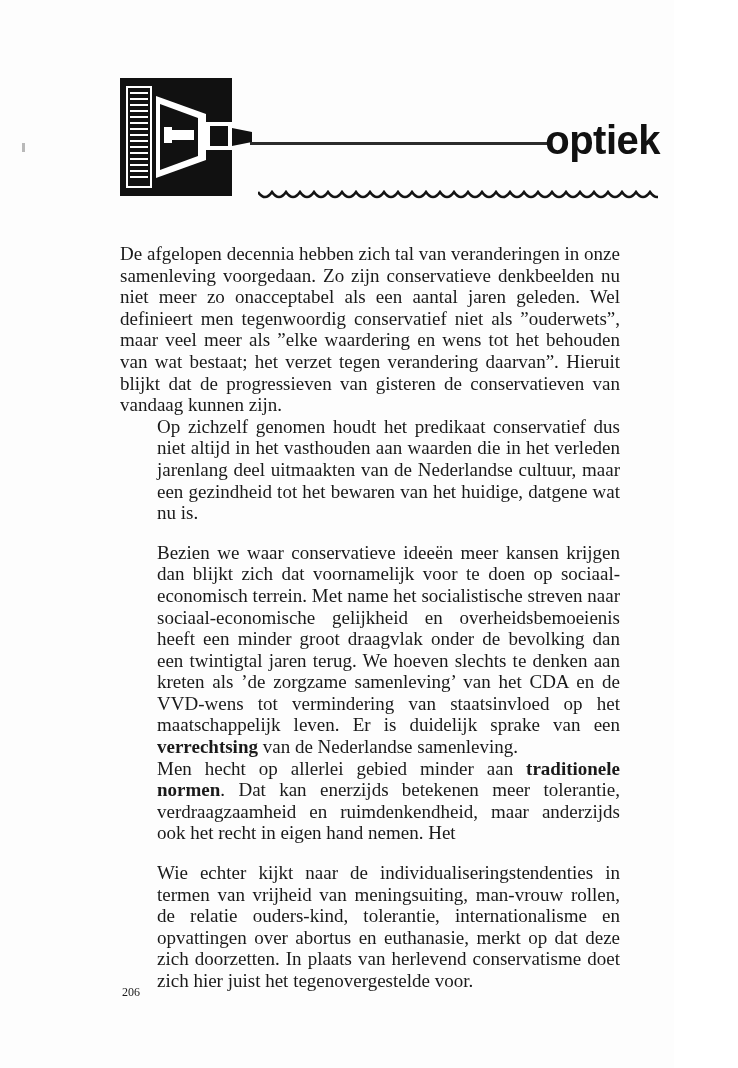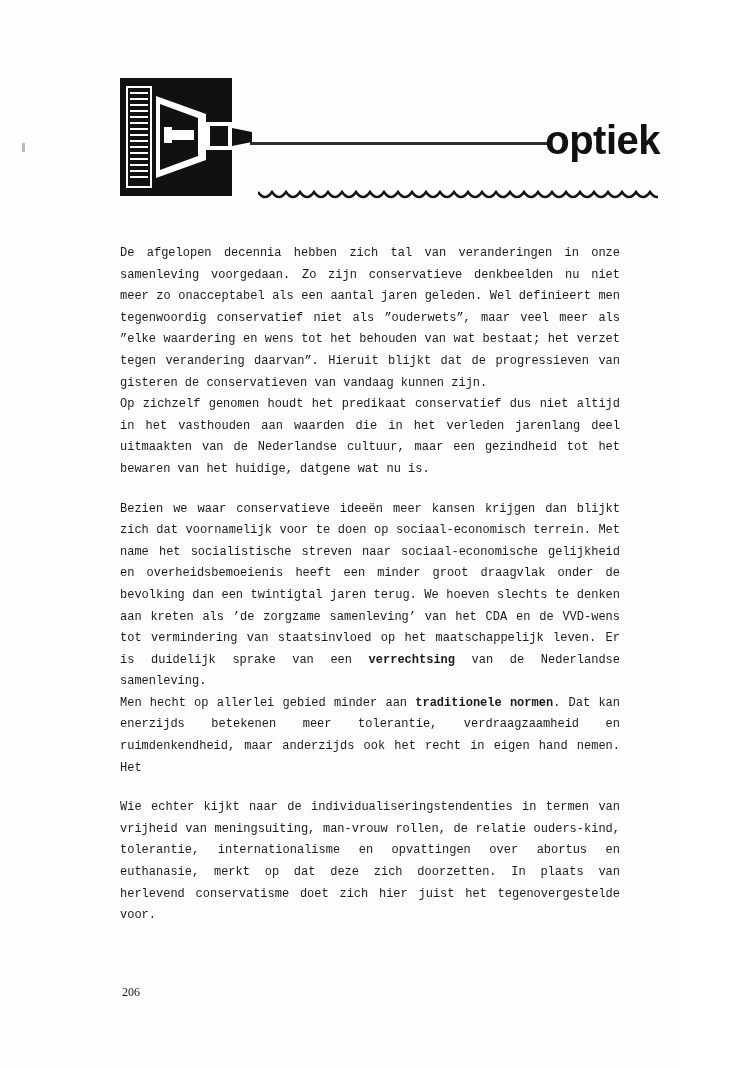--- a/index.html
+++ b/index.html
@@ -85,30 +85,31 @@
   .article-title {
     font-family: "Liberation Sans", sans-serif;
     font-size: 16.5px;
     font-weight: normal;
     letter-spacing: 0.2px;
     color: #121212;
     margin: 0 0 14px 0;
   }
 
   .para {
-    font-family: Liberation Mono, monospace;
-    font-size: 12px;
+    font-family: Liberation Serif, serif;
+    font-size: 19px;
     line-height: 21.6px;
     text-align: justify;
     margin: 0;
     color: #1a1a1a;
   }
 
   .para + .para {
     margin-top: 0;
+    margin-left: 37px;
   }
 
   .para.spaced {
     margin-top: 18px;
   }
 
   .para b {
     font-weight: bold;
   }
 

